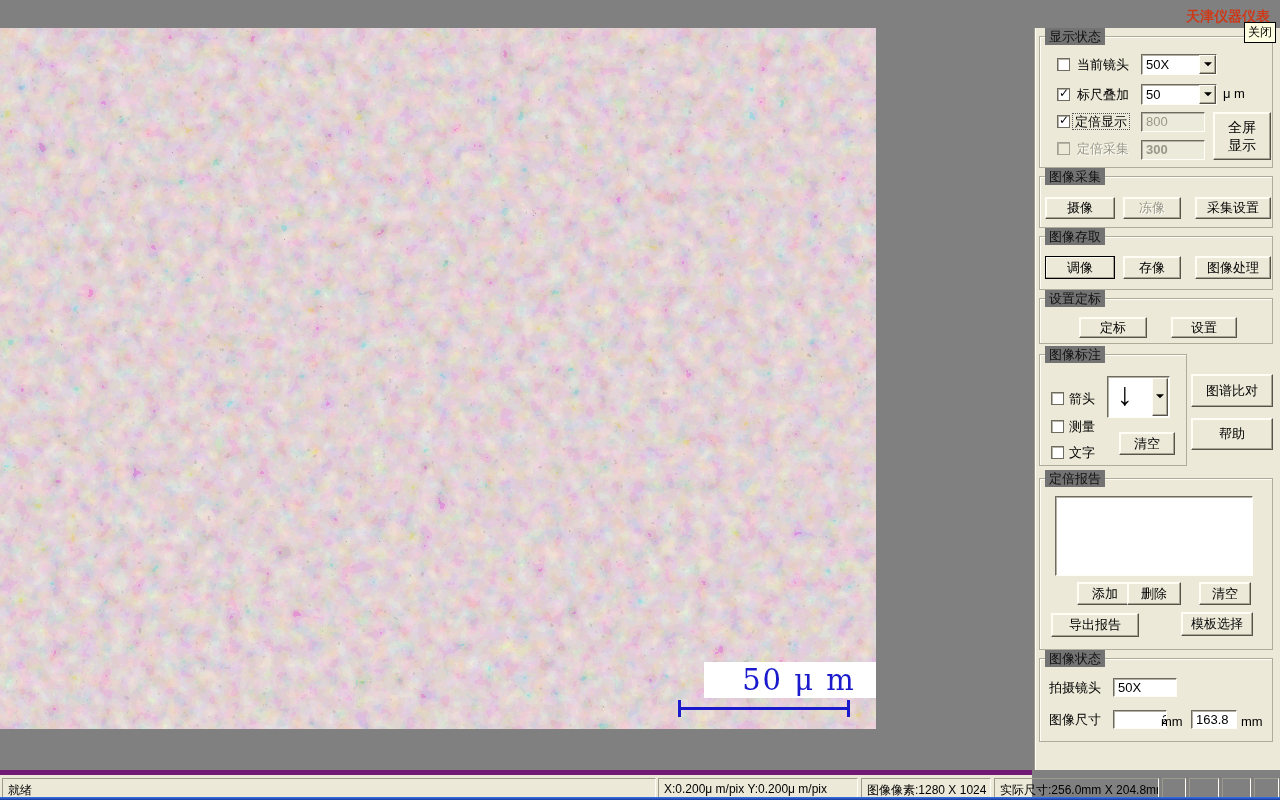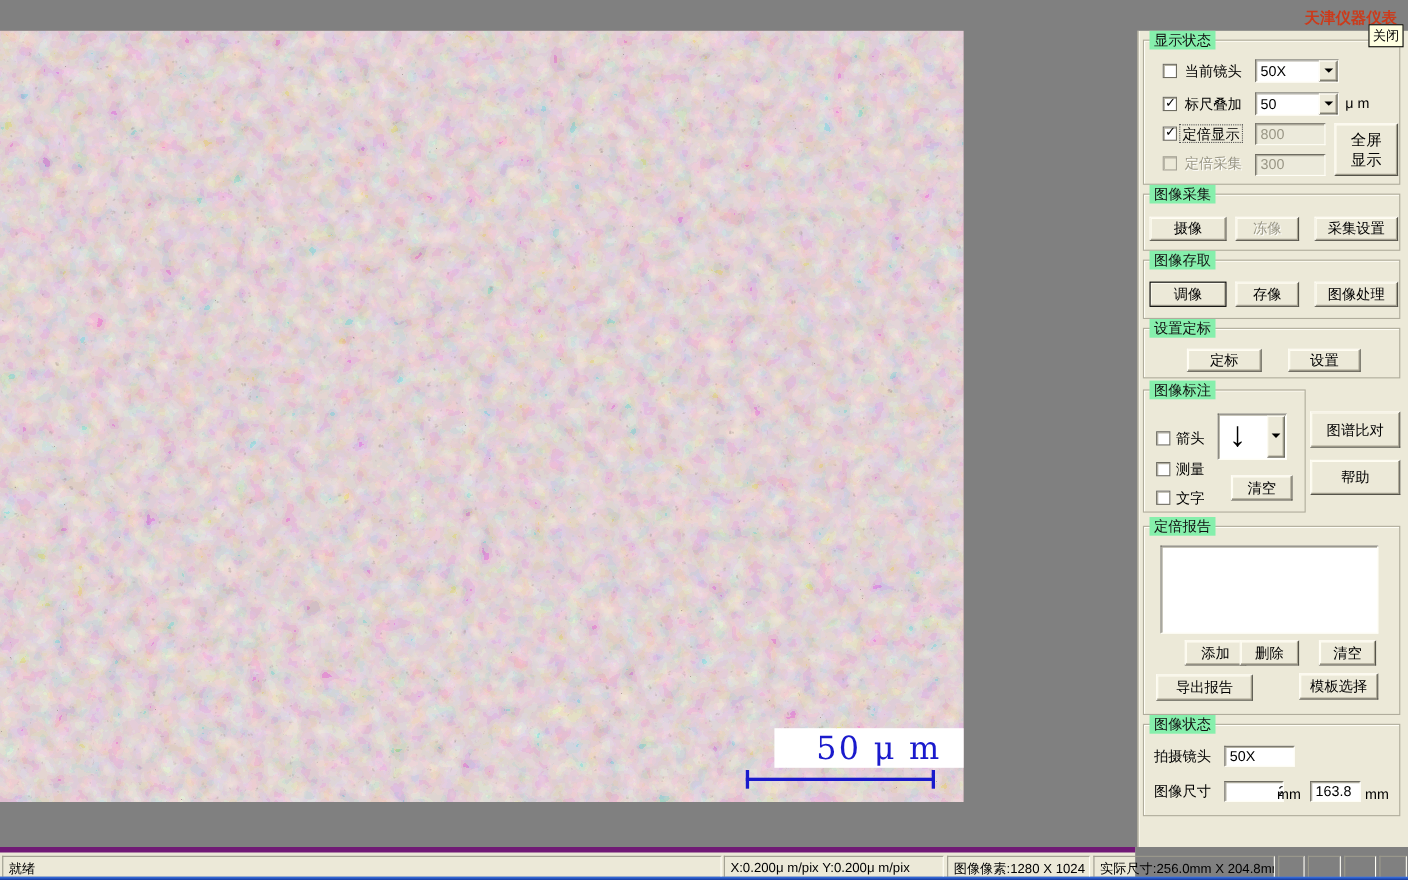--- a/index.html
+++ b/index.html
@@ -37,21 +37,21 @@
     color:#1a1acc; letter-spacing:2px; white-space:nowrap; }
   .scalebar-line { position:absolute; left:678px; top:679px; width:172px; height:3px; background:#1a1acc; }
   .scalebar-line::before, .scalebar-line::after { content:""; position:absolute; top:-7px;
     width:3px; height:17px; background:#1a1acc; }
   .scalebar-line::before { left:0; } .scalebar-line::after { right:0; }
 
   
   .panel { position:absolute; left:1034px; top:28px; width:246px; height:742px; background:#ece9d8;
     border-left:1px solid #9d9a8b; box-shadow:inset 1px 0 0 #fffef6; font-size:13px; }
   .group { position:absolute; border:1px solid #b0ac9c; box-shadow:inset 1px 1px 0 #fffef6; }
-  .glabel { position:absolute; top:-9px; left:5px; background:#86efac; padding:0 4px;
+  .glabel { position:absolute; top:-9px; left:5px; background:#737373; padding:0 4px;
     font-size:13px; color:#111; line-height:17px; white-space:nowrap; }
 
   .lbl { position:absolute; font-size:13px; color:#000; white-space:nowrap; line-height:15px; }
   .lbl.disabled { color:#9a9786; text-shadow:1px 1px 0 #fff; }
   .lbl.focus-dotted { outline:1px dotted #555; padding:0 2px; }
 
   .cb { position:absolute; width:13px; height:13px; background:#fff; border:1px solid #6e6c61;
     box-shadow:inset 1px 1px 0 #b5b2a3; cursor:pointer; }
   .cb[data-checked="true"]::after { content:"✓"; position:absolute; left:1px; top:-3px;
     font-size:12px; font-weight:bold; color:#000; }
@@ -162,21 +162,21 @@
     <span class="lbl" style="left:188px; top:58px;">μ m</span>
 
     <span class="cb" style="left:22px; top:87px;" data-checked="true"></span>
     <span class="lbl focus-dotted" style="left:38px; top:86px;">定倍显示</span>
     <span class="edit disabled" style="left:106px; top:84px; width:64px; height:20px;">800</span>
 
     <div class="btn tall" style="left:178px; top:84px; width:58px; height:48px;">全屏显示</div>
 
     <span class="cb disabled" style="left:22px; top:114px;" data-checked="false"></span>
     <span class="lbl disabled" style="left:42px; top:113px;">定倍采集</span>
-    <span class="edit disabled" style="left:106px; top:112px; width:64px; height:20px;">300</span>
+    <span class="edit disabled" style="left:106px; top:112px; width:64px; height:20px;font-weight:bold;">300</span>
 
     <div class="group" style="left:4px; top:148px; width:234px; height:52px;">
       <span class="glabel">图像采集</span>
     </div>
     <div class="btn" style="left:10px; top:169px; width:70px; height:22px;">摄像</div>
     <div class="btn disabled" style="left:88px; top:169px; width:58px; height:22px;">冻像</div>
     <div class="btn" style="left:160px; top:169px; width:76px; height:22px;">采集设置</div>
 
     <div class="group" style="left:4px; top:208px; width:234px; height:54px;">
       <span class="glabel">图像存取</span>

